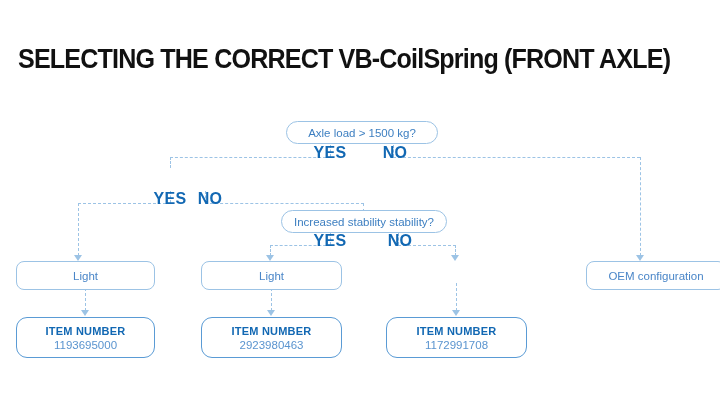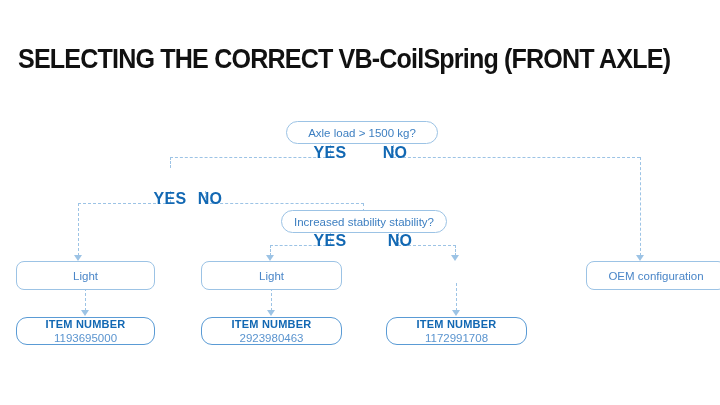--- a/index.html
+++ b/index.html
@@ -65,21 +65,21 @@
     height: 29px;
     color: #4a86c8;
     font-size: 11.5px;
     white-space: nowrap;
   }
 
   
   .item-box {
     border: 1.8px solid #5a9bd5;
     border-radius: 11px;
-    height: 28px;
+    height: 41px;
     gap: 2px;
   }
   .item-title {
     color: #1268b3;
     font-weight: bold;
     font-size: 11px;
     letter-spacing: 0.2px;
   }
   .item-value {
     color: #5a94cf;

